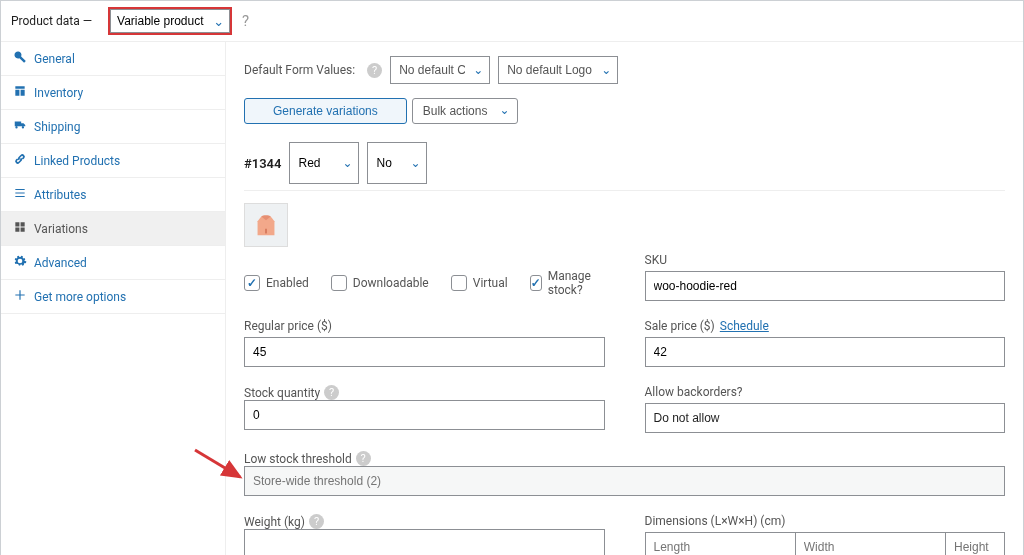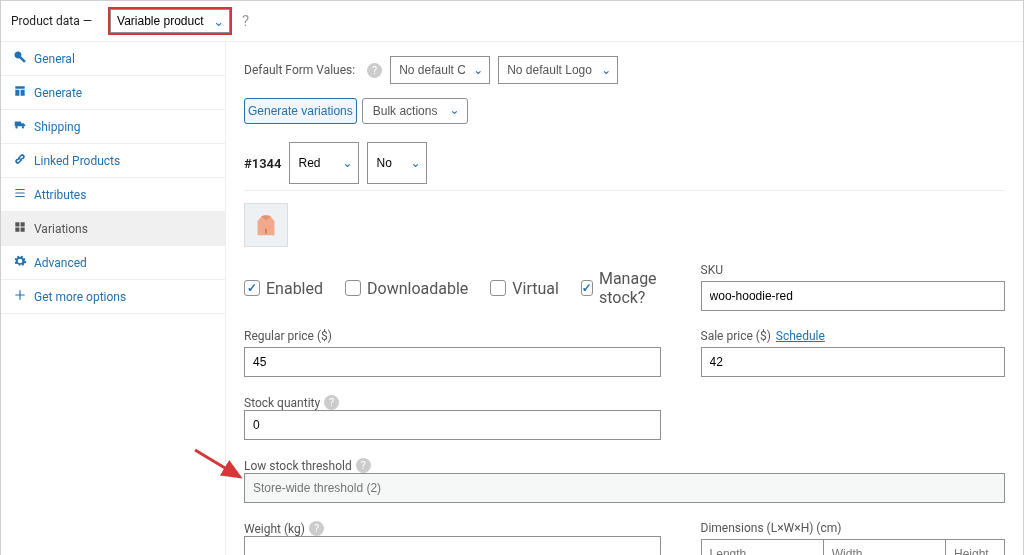--- a/index.html
+++ b/index.html
@@ -20,21 +20,21 @@
   .tab svg { width: 14px; height: 14px; fill: currentColor; }
 
   .content { flex: 1; padding: 14px 18px 18px 18px; }
   .row-top { display: flex; align-items: center; gap: 8px; margin-bottom: 14px; }
   .row-top .lbl { font-size: 12px; color: #555; }
   .sel { border: 1px solid #8c8f94; background: #fff; height: 28px; padding: 2px 24px 2px 8px; font-size: 12px; color: #555; appearance: none; position: relative; }
   .sel-box { position: relative; display: inline-block; }
   .sel-box .chev { position: absolute; right: 7px; top: 50%; transform: translateY(-50%); pointer-events: none; color: #2271b1; font-size: 12px;}
 
   .actions { display: flex; align-items: stretch; gap: 5px; margin-bottom: 14px; }
-  .btn { border: 1px solid #2271b1; color: #2271b1; background: #f6f7f7; padding: 5px 3px; font-size: 12px; border-radius: 3px; cursor: pointer; }
+  .btn { border: 1px solid #2271b1; color: #2271b1; background: #f6f7f7; padding: 5px 28px; font-size: 12px; border-radius: 3px; cursor: pointer; }
   .btn.primary { background: #f0f6fb; }
   .btn-drop { border: 1px solid #8c8f94; background: #fff; color: #555; padding: 5px 30px 5px 10px; font-size: 12px; border-radius: 3px; cursor: pointer; position: relative; }
   .btn-drop::after { content: "⌄"; position: absolute; right: 8px; top: 4px; color: #2271b1; }
 
   .variation-head { display: flex; align-items: center; gap: 8px; padding: 4px 0 6px 0; border-bottom: 1px solid #eee; margin-bottom: 12px;}
   .variation-head .id { font-weight: 600; font-size: 13px; }
   .sel-sm { border: 1px solid #8c8f94; background: #fff; height: 42px; padding: 2px 22px 2px 8px; appearance: none; font-size: 12px; width: 70px; }
 
   .variation-body { display: grid; grid-template-columns: 1fr 1fr; column-gap: 40px; row-gap: 18px; }
   .thumb { width: 44px; height: 44px; background: #eef1f3; border: 1px solid #ddd; display: flex; align-items: center; justify-content: center; }
@@ -42,21 +42,21 @@
   .full { grid-column: 1 / -1; }
   .label { font-size: 12px; color: #555; display: block; margin-bottom: 4px; }
   .label a { color: #2271b1; text-decoration: underline; margin-left: 2px; }
   .field { width: 100%; height: 30px; border: 1px solid #8c8f94; padding: 4px 8px; font-size: 12px; }
   .field[disabled] { background: #f6f7f7; color: #888; }
   .select-full { width: 100%; height: 30px; border: 1px solid #8c8f94; padding: 4px 8px; font-size: 12px; background: #fff; appearance: none; color: #2271b1; }
   .select-full.dark { color: #1e1e1e; }
   .select-full-wrap { position: relative; }
 
   .cbrow { display: flex; gap: 22px; margin-top: 12px; padding: 10px 0 4px; }
-  .cb { display: flex; align-items: center; gap: 6px; font-size: 16px; color: #555; }
+  .cb { display: flex; align-items: center; gap: 6px; font-size: 12px; color: #555; }
   .checkbox { width: 16px; height: 16px; border: 1px solid #8c8f94; border-radius: 3px; display: inline-flex; align-items: center; justify-content: center; background: #fff; }
   .checkbox.checked::after { content: "✓"; color: #2271b1; font-size: 12px; font-weight: 700; }
 
   .help-circle { display:inline-block; width:15px; height:15px; border-radius:50%; background:#ccc; color:#fff; text-align:center; line-height:15px; font-size:11px; margin-left:4px;}
   .label-row { display:flex; align-items:center; justify-content:flex-start; }
 
   .dims-row { display: flex; gap: 0; }
   .dims-row .field { border-right: 0; }
   .dims-row .field:last-child { border-right: 1px solid #8c8f94; }
   .dims-row .field { flex: 1; }
@@ -83,21 +83,21 @@
         <div class="tab">
           <span><svg viewBox="0 0 24 24">
               <path d="M22 19l-8-8a6 6 0 10-3 3l8 8 3-3z"></path>
             </svg></span>
           <span>General</span>
         </div>
         <div class="tab">
           <span><svg viewBox="0 0 24 24">
               <path d="M4 4h16v4H4zM4 10h7v10H4zM13 10h7v10h-7z"></path>
             </svg></span>
-          <span>Generate</span>
+          <span>Inventory</span>
         </div>
         <div class="tab">
           <span><svg viewBox="0 0 24 24">
               <path d="M3 6h11v8H3zM14 9h4l3 3v2h-7zM6 18a2 2 0 100-4 2 2 0 000 4zm11 0a2 2 0 100-4 2 2 0 000 4z"></path>
             </svg></span>
           <span>Shipping</span>
         </div>
         <div class="tab">
           <span><svg viewBox="0 0 24 24">
               <path d="M10 14a4 4 0 010-6l3-3a4 4 0 116 6l-2 2-2-2 2-2a1.5 1.5 0 00-2-2l-3 3a1.5 1.5 0 000 2zM14 10a4 4 0 010 6l-3 3a4 4 0 11-6-6l2-2 2 2-2 2a1.5 1.5 0 002 2l3-3a1.5 1.5 0 000-2z"></path>
@@ -199,20 +199,24 @@
           <input class="field" value="42" style="">
         </div>
 
         <div>
           <div class="label-row">
               <span class="label" style="margin:0">Stock quantity</span>
               <span class="help-circle">?</span>
             </div>
           <input class="field" value="0" style="">
         </div>
+        <div>
+          <span class="label">Allow backorders?</span>
+          <div class="select-full-wrap"><select class="select-full dark"><option>Do not allow</option></select></div>
+        </div>
 
         <div class="full">
           <div class="label-row">
               <span class="label" style="margin:0">Low stock threshold</span>
               <span class="help-circle">?</span>
             </div>
           <input class="field" disabled="" placeholder="Store-wide threshold (2)" style="">
         </div>
 
         <div>

